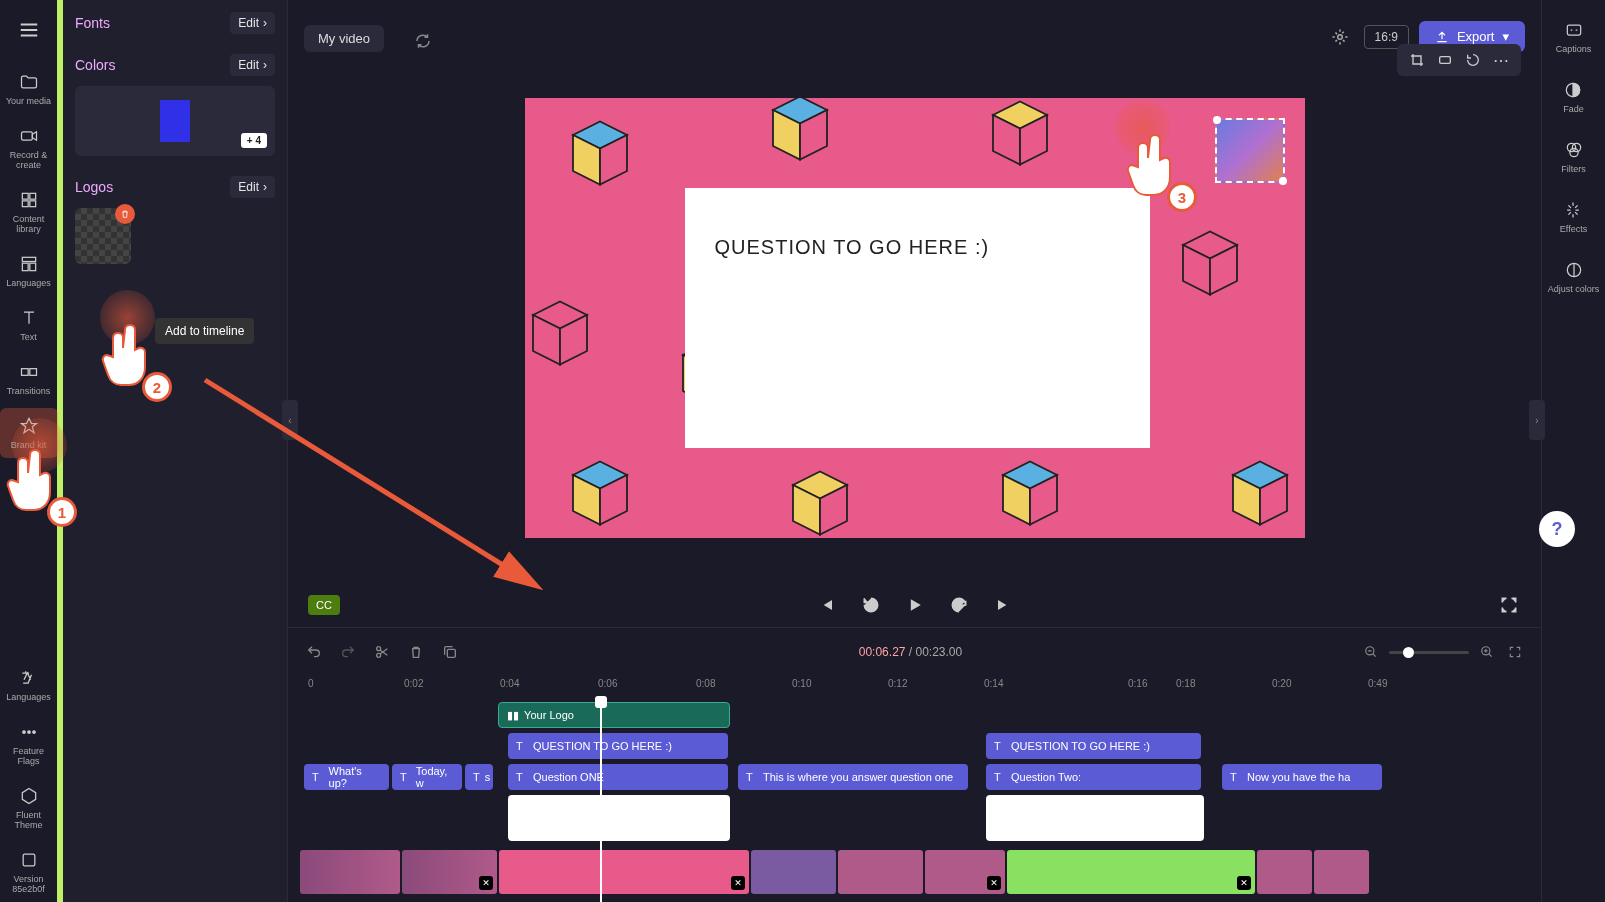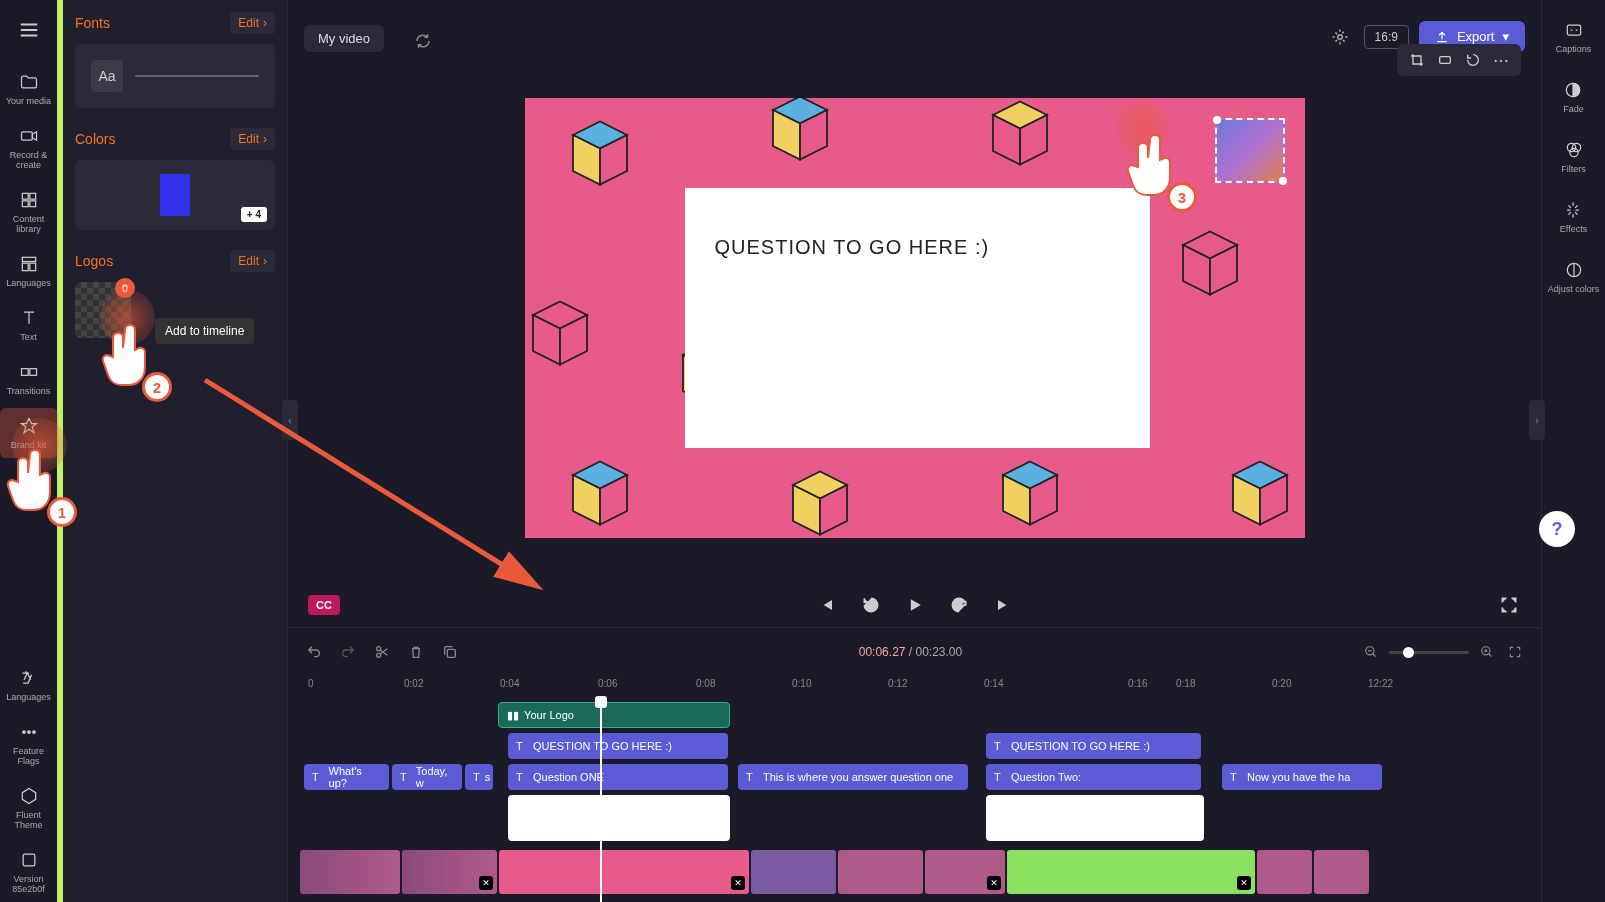--- a/index.html
+++ b/index.html
@@ -8,22 +8,22 @@
 .rail{width:63px;background:#1a1a28;border-right:6px solid #bef264;display:flex;flex-direction:column;align-items:center;padding-top:10px;gap:4px}
 .rail-item{display:flex;flex-direction:column;align-items:center;justify-content:center;width:58px;padding:8px 2px;cursor:pointer;color:#aaa;font-size:9px;text-align:center;border-radius:6px}
 .rail-item.active{background:rgba(255,100,60,.3)}
 .rail-ico{width:20px;height:20px;margin-bottom:4px;display:flex;align-items:center;justify-content:center}
 .rail-ico svg{width:20px;height:20px;stroke:#ccc;fill:none;stroke-width:1.5}
 .hamburger{width:40px;height:40px;display:flex;align-items:center;justify-content:center;margin-bottom:10px;cursor:pointer}
 .hamburger svg{width:22px;height:22px;stroke:#ccc;stroke-width:2}
 .panel{width:225px;background:#1f1f2e;border-right:1px solid #2a2a38;padding:12px;overflow-y:auto}
 .panel-sec{margin-bottom:20px}
 .panel-hdr{display:flex;justify-content:space-between;align-items:center;margin-bottom:10px}
-.panel-title{font-size:14px;color:#f97316;font-weight:500}
-.edit-link{font-size:12px;color:#f97316;cursor:pointer;display:flex;align-items:center;gap:4px;background:#2a2a3a;padding:4px 8px;border-radius:4px}
+.panel-title{font-size:14px;color:#f0abfc;font-weight:500}
+.edit-link{font-size:12px;color:#e5e5e5;cursor:pointer;display:flex;align-items:center;gap:4px;background:#2a2a3a;padding:4px 8px;border-radius:4px}
 .font-box{background:#2a2a3a;border-radius:6px;padding:16px;display:flex;align-items:center;gap:12px}
 .font-aa{width:32px;height:32px;background:#3a3a4a;border-radius:4px;display:flex;align-items:center;justify-content:center;font-size:14px;color:#ccc}
 .color-box{background:#2a2a3a;border-radius:6px;padding:16px;position:relative;height:70px}
 .color-sw{width:30px;height:42px;background:#3030e8;position:absolute;left:50%;top:14px;transform:translateX(-50%)}
 .plus-badge{position:absolute;right:8px;bottom:8px;background:#fff;color:#222;font-size:10px;padding:2px 6px;border-radius:3px;font-weight:600}
 .logo-box{width:56px;height:56px;background:repeating-conic-gradient(#444 0 25%,#333 0 50%) 0 0/12px 12px;border-radius:6px;position:relative}
 .logo-del{position:absolute;top:-4px;right:-4px;width:20px;height:20px;background:#e85a3a;border-radius:50%;display:flex;align-items:center;justify-content:center}
 .tooltip{position:absolute;background:#333;color:#fff;font-size:12px;padding:6px 10px;border-radius:4px;left:155px;top:318px;z-index:50}
 .main{flex:1;display:flex;flex-direction:column;background:#1a1a28;position:relative}
 .topbar{height:52px;display:flex;align-items:flex-end;padding:0 16px;gap:30px}
@@ -40,21 +40,21 @@
 .cube{position:absolute;width:90px;height:90px}
 .cube svg{width:100%;height:100%}
 .white-card{position:absolute;left:160px;top:90px;width:465px;height:260px;background:#fff;padding:30px}
 .q-title{font-family:Impact,'Arial Black',sans-serif;font-size:42px;color:#222;letter-spacing:2px}
 .q-sub{font-family:Impact,'Arial Black',sans-serif;font-size:20px;color:#222;letter-spacing:1px;margin-top:18px}
 .logo-drop{position:absolute;right:20px;top:20px;width:70px;height:65px;background:linear-gradient(135deg,#6a7ae0,#b070d0,#e08050);border:2px dashed #fff;z-index:10}
 .logo-drop::before,.logo-drop::after{content:'';position:absolute;width:8px;height:8px;background:#fff;border-radius:50%}
 .logo-drop::before{left:-4px;top:-4px}
 .logo-drop::after{right:-4px;bottom:-4px}
 .controls{height:44px;display:flex;align-items:center;justify-content:center;gap:20px;position:relative}
-.cc-badge{position:absolute;left:20px;background:#be185d;padding:4px 8px;border-radius:4px;font-size:11px;color:#fff;font-weight:700}
+.cc-badge{position:absolute;left:20px;background:#4d7c0f;padding:4px 8px;border-radius:4px;font-size:11px;color:#fff;font-weight:400}
 .ctrl-btn{width:24px;height:24px;cursor:pointer;color:#ccc;display:flex;align-items:center;justify-content:center}
 .ctrl-btn svg{width:20px;height:20px;fill:#ccc}
 .fullscreen{position:absolute;right:20px}
 .tl-wrap{background:#1a1a28;border-top:1px solid #2a2a38;padding:8px 12px}
 .tl-tools{display:flex;align-items:center;gap:14px;padding:6px 4px}
 .tl-tool{width:20px;height:20px;cursor:pointer;color:#888;display:flex;align-items:center;justify-content:center}
 .tl-time{font-size:12px;color:#aaa;margin:0 auto}
 .tl-time .cur{color:#fca5a5}
 .zoom{display:flex;align-items:center;gap:8px}
 .zoom-track{width:80px;height:3px;background:#444;border-radius:2px;position:relative}
@@ -202,24 +202,20 @@
         <span>Version 85e2b0f</span>
       </div>
   </div>
 
   <div class="panel">
     <div class="panel-sec">
       <div class="panel-hdr">
           <span class="panel-title">Fonts</span>
           <span class="edit-link"><span>Edit</span> ›</span>
         </div>
-      <div class="font-box">
-          <div class="font-aa">Aa</div>
-          <div style="flex:1;height:2px;background:#666;border-radius:1px"></div>
-        </div>
     </div>
     <div class="panel-sec">
       <div class="panel-hdr">
           <span class="panel-title">Colors</span>
           <span class="edit-link"><span>Edit</span> ›</span>
         </div>
       <div class="color-box">
           <div class="color-sw"></div>
           <div class="plus-badge">+ 4</div>
         </div>
@@ -435,21 +431,21 @@
         <span style="left:104px">0:02</span>
         <span style="left:200px">0:04</span>
         <span style="left:298px">0:06</span>
         <span style="left:396px">0:08</span>
         <span style="left:492px">0:10</span>
         <span style="left:588px">0:12</span>
         <span style="left:684px">0:14</span>
         <span style="left:828px">0:16</span>
         <span style="left:876px">0:18</span>
         <span style="left:972px">0:20</span>
-        <span style="left:1068px">12:22</span>
+        <span style="left:1068px">0:49</span>
       </div>
 
       <div class="tracks">
         <div class="playhead"></div>
         <div class="track">
           <div class="clip clip-logo" style="left:198px;width:232px">
               <span>▮▮</span>
               <span>Your Logo</span>
             </div>
         </div>

